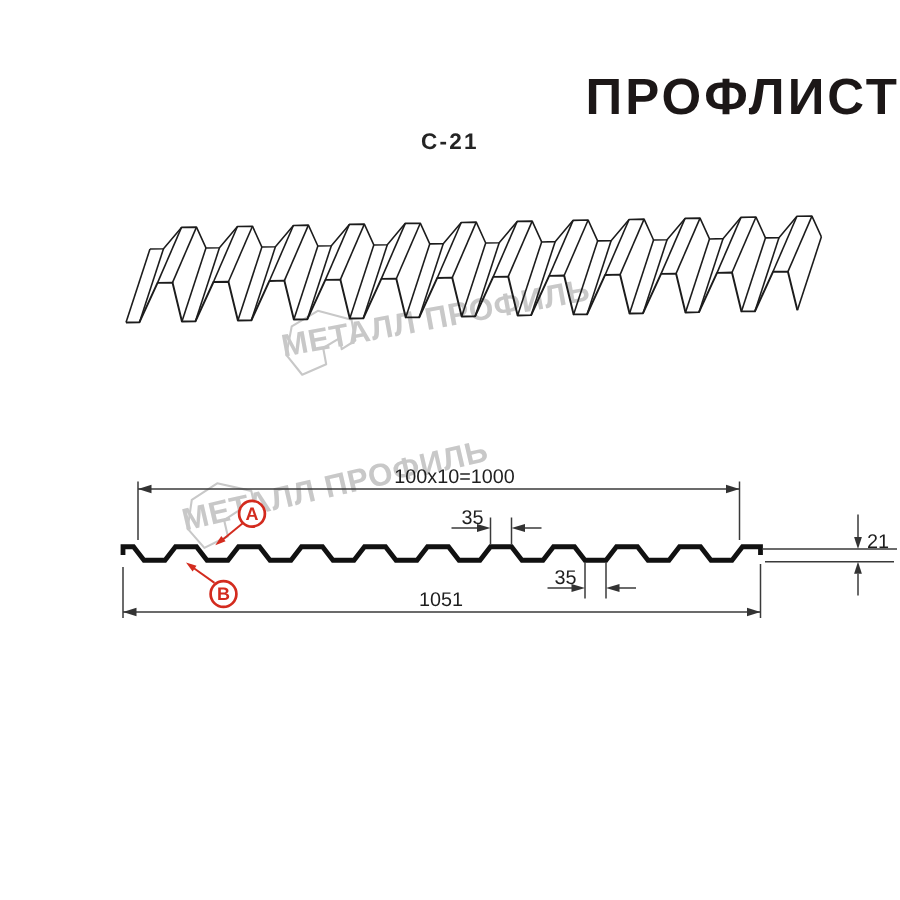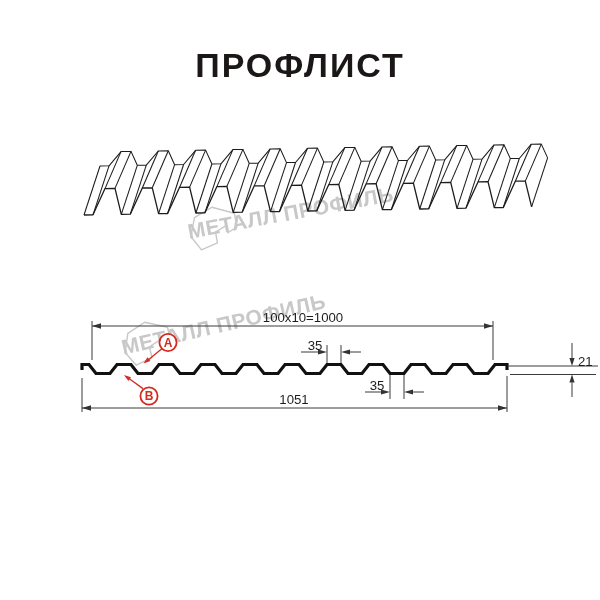--- a/index.html
+++ b/index.html
@@ -1,18 +1,18 @@
 <!DOCTYPE html>
 <html><head>
 <meta charset="utf-8">
 <style>
   html,body{margin:0;padding:0;background:#fff;}
   .page{position:relative;width:600px;height:600px;background:#fff;overflow:hidden;
         font-family:"Liberation Sans",sans-serif;}
-  .title{position:absolute;top:46px;left:0;width:600px;text-align:center;
+  .title{position:absolute;top:46px;left:0;width:600px;text-align:right;
          font-size:34px;font-weight:bold;letter-spacing:2px;color:#1c1717;}
   .subtitle{position:absolute;top:86px;left:0;width:600px;text-align:center;
             font-size:15px;font-weight:bold;letter-spacing:1.5px;color:#242424;}
   .footer-note{position:absolute;top:524px;left:0;width:600px;text-align:center;
                font-size:15.5px;font-weight:bold;letter-spacing:0.4px;color:#262626;}
   .wm{position:absolute;display:flex;align-items:center;gap:7px;transform-origin:left center;
       pointer-events:none;}
   .wm-text{font-size:21px;font-weight:bold;letter-spacing:0.5px;color:#c8c8c8;white-space:nowrap;}
   .wm1{left:188px;top:220px;transform:rotate(-10.5deg);}
   .wm2{left:122px;top:336px;transform:rotate(-13deg);}
@@ -35,20 +35,21 @@
   </div>
 
   <div class="wm wm2">
     <svg width="52" height="44" viewBox="0 0 52 44">
       <path d="M2,27 L9,9 L28,2 L49,12 L49,26 L39,30 L39,22.5 L27,27 L27,38 L10,42 Z" fill="none" stroke="#c8c8c8" stroke-width="1.4" stroke-linejoin="round"></path>
     </svg>
     <span class="wm-text">МЕТАЛЛ ПРОФИЛЬ</span>
   </div>
 
   <div class="title">ПРОФЛИСТ</div>
+  <div class="subtitle">С-21</div>
 
   <svg id="svg3d" width="480" height="100" viewBox="0 0 480 100">
     <g id="sheet3d" fill="none" stroke="#1c1c1c" stroke-width="1.05" stroke-linejoin="round">
         <path d="M14,85 L23,84.8 L35,58.6 L45,58.4 L51.3,84.3 L60.3,84.2 L72.3,58 L82.3,57.8 L88.6,83.7 L97.6,83.5 L109.6,57.3 L119.6,57.1 L125.9,83 L134.9,82.8 L146.9,56.6 L156.9,56.4 L163.2,82.3 L172.2,82.2 L184.2,55.9 L194.2,55.8 L200.5,81.6 L209.5,81.5 L221.5,55.3 L231.5,55.1 L237.8,81 L246.8,80.8 L258.8,54.6 L268.8,54.4 L275.1,80.3 L284.1,80.1 L296.1,53.9 L306.1,53.7 L312.4,79.6 L321.4,79.5 L333.4,53.3 L343.4,53.1 L349.7,79 L358.7,78.8 L370.7,52.6 L380.7,52.4 L387,78.3 L396,78.1 L408,51.9 L418,51.7 L424.3,77.6 L433.3,77.5 L445.3,51.2 L455.3,51.1 L461.6,76.9" stroke-width="1.3"></path>
         <path d="M30,36 L39,35.8 L51,21.6 L61,21.4 L67.3,35.3 L76.3,35.2 L88.3,21 L98.3,20.8 L104.6,34.7 L113.6,34.5 L125.6,20.3 L135.6,20.1 L141.9,34 L150.9,33.8 L162.9,19.6 L172.9,19.4 L179.2,33.3 L188.2,33.2 L200.2,18.9 L210.2,18.8 L216.5,32.6 L225.5,32.5 L237.5,18.3 L247.5,18.1 L253.8,32 L262.8,31.8 L274.8,17.6 L284.8,17.4 L291.1,31.3 L300.1,31.1 L312.1,16.9 L322.1,16.7 L328.4,30.6 L337.4,30.5 L349.4,16.3 L359.4,16.1 L365.7,30 L374.7,29.8 L386.7,15.6 L396.7,15.4 L403,29.3 L412,29.1 L424,14.9 L434,14.7 L440.3,28.6 L449.3,28.5 L461.3,14.2 L471.3,14.1 L477.6,27.9" stroke-width="1.05"></path>
         <line x1="14" y1="85" x2="30" y2="36"></line>
         <line x1="23" y1="84.8" x2="39" y2="35.8"></line>
         <line x1="35" y1="58.6" x2="51" y2="21.6"></line>
         <line x1="45" y1="58.4" x2="61" y2="21.4"></line>
         <line x1="51.3" y1="84.3" x2="67.3" y2="35.3"></line>

